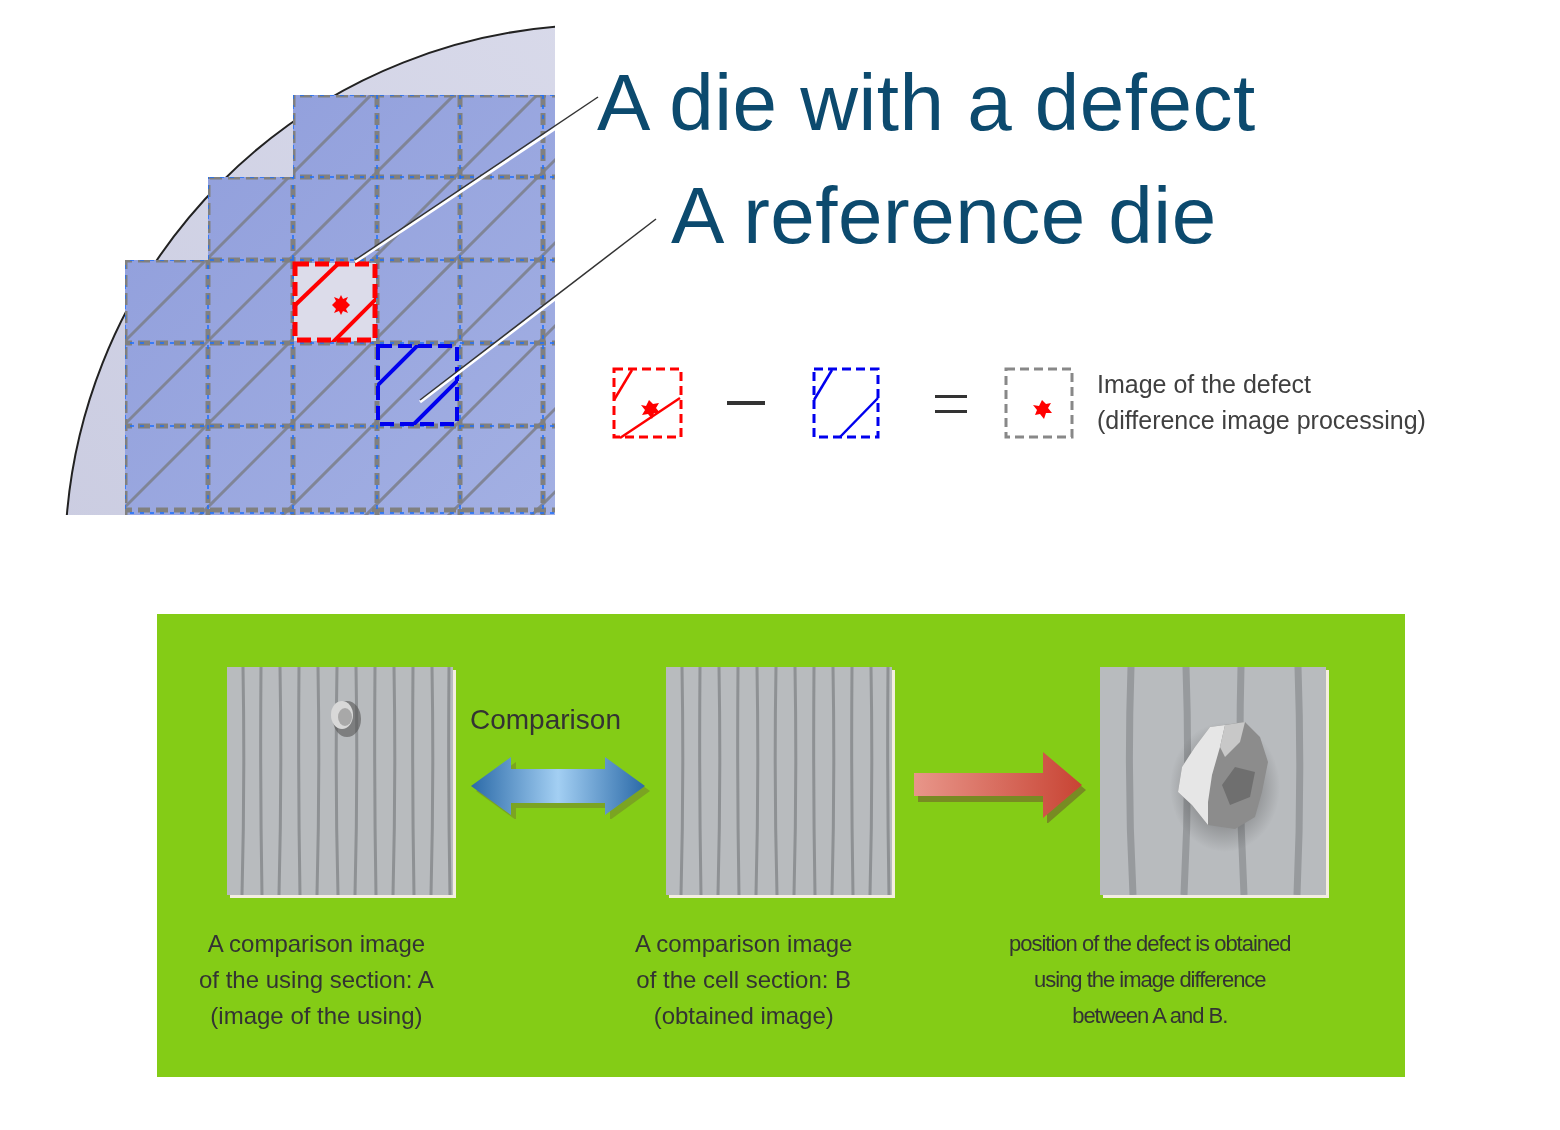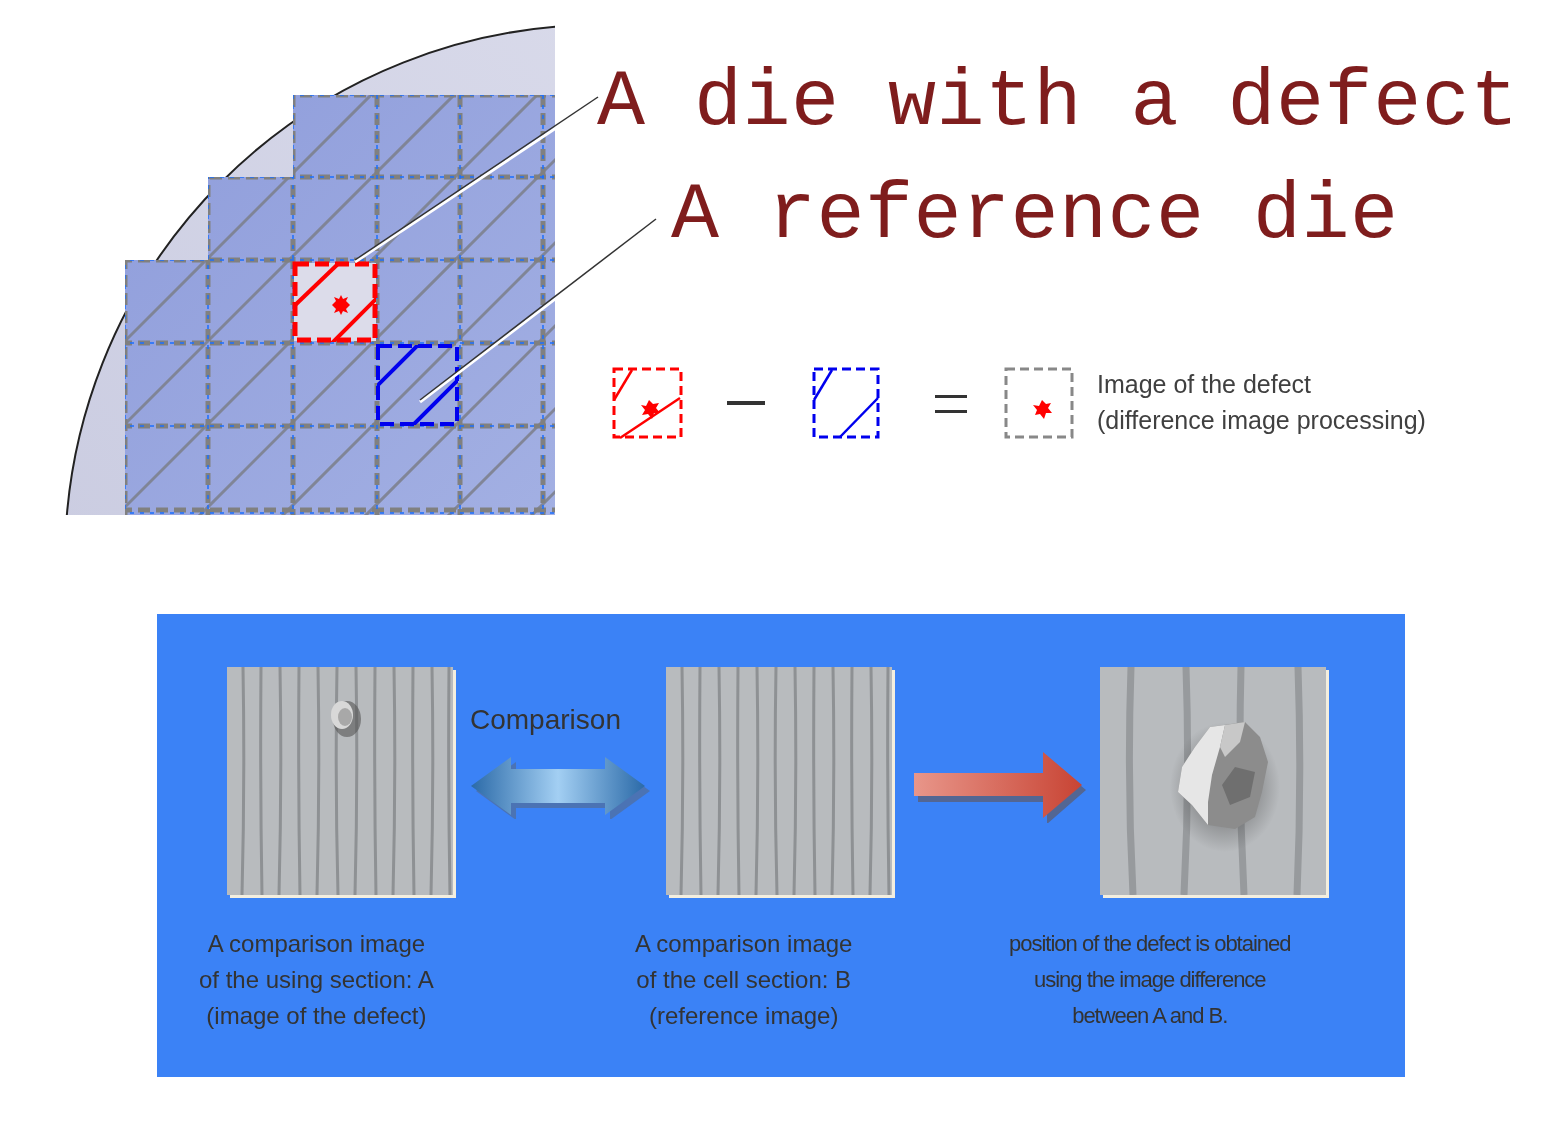--- a/index.html
+++ b/index.html
@@ -1,21 +1,21 @@
 <!DOCTYPE html>
 <html><head>
 <meta charset="utf-8">
 <style>
   html, body { margin: 0; padding: 0; background: #ffffff; }
   body { width: 1560px; height: 1130px; position: relative; overflow: hidden; font-family: "Liberation Sans", sans-serif; }
   .abs { position: absolute; }
   #wafer-svg { position: absolute; left: 0; top: 0; }
-  .label-big { position: absolute; font-family: Liberation Mono, monospace; color: #7f1d1d; font-size: 80px; line-height: 1; white-space: nowrap; letter-spacing: 0.5px; }
+  .label-big { position: absolute; font-family: Liberation Sans, sans-serif; color: #0c4a6e; font-size: 80px; line-height: 1; white-space: nowrap; letter-spacing: 0.5px; }
   .eq-text { position: absolute; font-family: "Liberation Sans", sans-serif; color: #404040; font-size: 25px; line-height: 36px; white-space: nowrap; }
-  #panel { position: absolute; left: 157px; top: 614px; width: 1248px; height: 463px; background: #3b82f6; }
+  #panel { position: absolute; left: 157px; top: 614px; width: 1248px; height: 463px; background: #84cc16; }
   .cell-img { position: absolute; background: #b8bbbe; box-shadow: 3px 3px 0 #f3eedf; overflow: hidden; }
   .cap { position: absolute; font-family: "Liberation Sans", sans-serif; color: #333; font-size: 24px; line-height: 36px; text-align: center; }
   .cap.narrow { font-size: 22px; letter-spacing: -1px; }
   .cmp-label { position: absolute; font-family: "Liberation Sans", sans-serif; color: #333; font-size: 28px; }
 </style>
 </head>
 <body>
 
 <svg id="wafer-svg" width="1560" height="560" xmlns="http://www.w3.org/2000/svg">
   <defs>
@@ -242,25 +242,25 @@
         <path d="M110,60 L125,58 L120,80 L112,108 L108,135 L108,158 L92,138 L78,125 L82,100 L95,80 Z" fill="#e6e6e6"></path>
         <path d="M125,58 L145,55 L140,75 L125,90 L120,80 Z" fill="#c8c8c8"></path>
         <path d="M135,100 L155,105 L150,130 L130,138 L122,118 Z" fill="#6f6f6f"></path>
       </g>
     </svg>
   </div>
 
   <div class="cap" style="left:42px; top:312px;">
     <div>A comparison image</div>
     <div>of the using section: A</div>
-    <div>(image of the defect)</div>
+    <div>(image of the using)</div>
   </div>
   <div class="cap" style="left:478px; top:312px;">
     <div>A comparison image</div>
     <div>of the cell section: B</div>
-    <div>(reference image)</div>
+    <div>(obtained image)</div>
   </div>
   <div class="cap narrow" style="left:852px; top:312px;">
     <div>position of the defect is obtained</div>
     <div>using the image difference</div>
     <div>between A and B.</div>
   </div>
 </div>
 
 </body></html>

